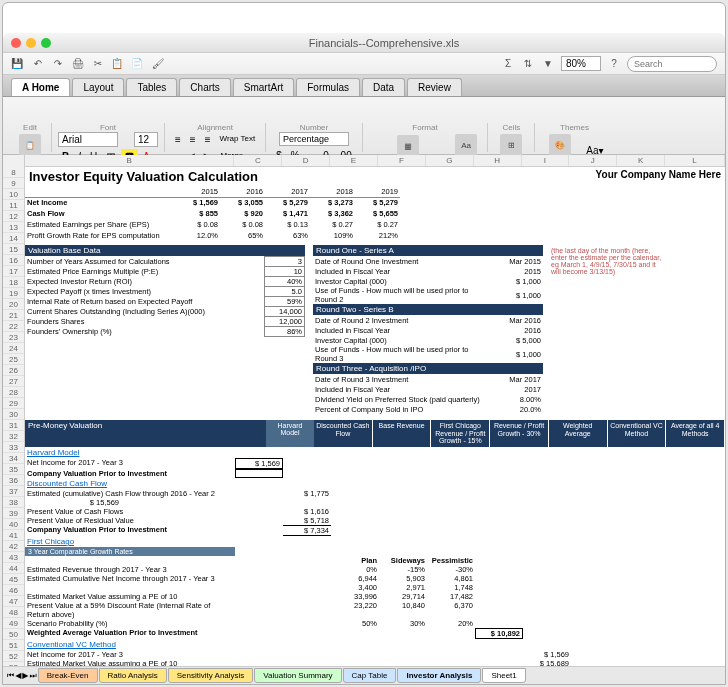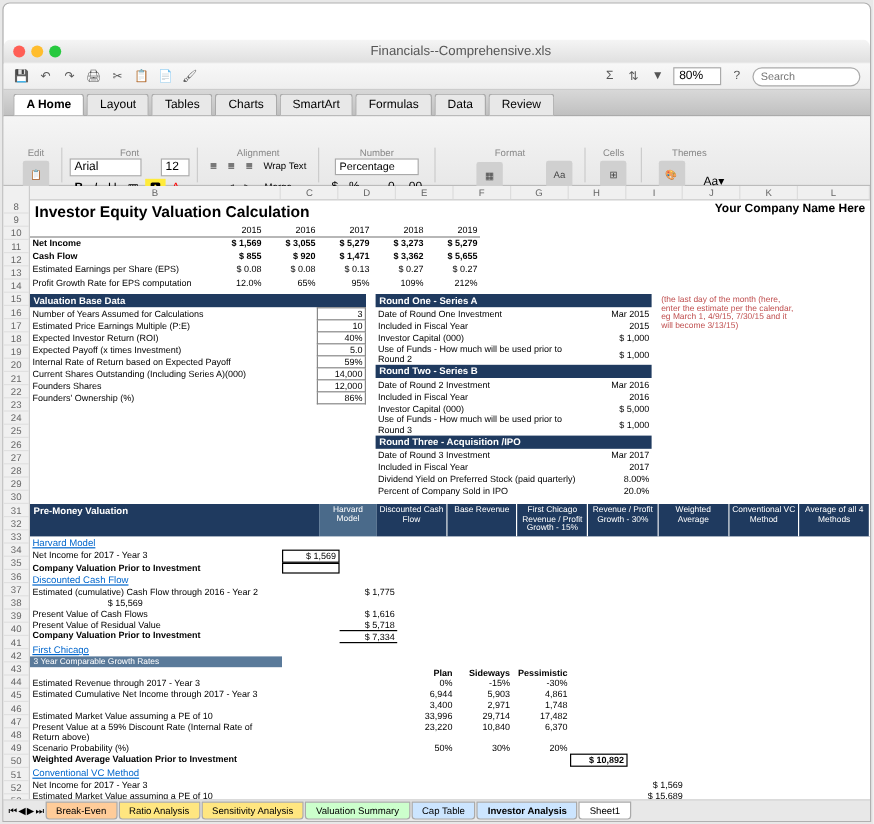--- a/index.html
+++ b/index.html
@@ -34,21 +34,21 @@
 .colhead { border-right: 1px solid #ddd; text-align: center; font-size: 8px; color: #666; line-height: 12px; }
 .content { position: relative; }
 .main-title { font-size: 13px; font-weight: bold; padding: 2px 4px; display: flex; justify-content: space-between; }
 .company-name { font-weight: bold; font-size: 10px; }
 table.fin { border-collapse: collapse; font-size: 7.5px; }
 table.fin td, table.fin th { padding: 0 2px; height: 11px; white-space: nowrap; }
 table.fin th { font-weight: normal; text-align: right; border-bottom: 1px solid #888; }
 table.fin .lbl { text-align: left; width: 150px; }
 table.fin .num { text-align: right; width: 45px; }
 .bold-row td { font-weight: bold; }
-.section-hdr { background: #1f3a5f; color: #fff; font-weight: bold; font-size: 8px; padding: 1px 3px; }
+.section-hdr { background: #1f3a5f; color: #fff; font-weight: normal; font-size: 8px; padding: 1px 3px; }
 .sub-hdr { background: #5a7a9a; color: #fff; font-size: 8px; padding: 1px 3px; }
 .side-note { color: #c05050; font-size: 7px; padding: 2px; }
 .two-col { display: flex; gap: 8px; margin-top: 4px; }
 .left-block { width: 280px; }
 .right-block { flex: 1; }
 .val-table { border-collapse: collapse; font-size: 7.5px; width: 100%; }
 .val-table td { padding: 0 2px; height: 10px; }
 .val-table .r { text-align: right; }
 .input-cell { border: 1px solid #888; background: #fff; text-align: right; padding: 0 2px; }
 .methods-hdr { display: flex; font-size: 7px; }
@@ -300,21 +300,21 @@
                 <td class="num">$ <span>0.08</span></td>
                 <td class="num">$ <span>0.08</span></td>
                 <td class="num">$ <span>0.13</span></td>
                 <td class="num">$ <span>0.27</span></td>
                 <td class="num">$ <span>0.27</span></td>
               </tr>
           <tr>
                 <td class="lbl">Profit Growth Rate for EPS computation</td>
                 <td class="num">12.0%</td>
                 <td class="num">65%</td>
-                <td class="num">95%</td>
+                <td class="num">63%</td>
                 <td class="num">109%</td>
                 <td class="num">212%</td>
               </tr>
         </tbody>
           </table>
 
         <div class="two-col">
           <div class="left-block">
             <div class="section-hdr">Valuation Base Data</div>
             <table class="val-table" id="vbd-table">

